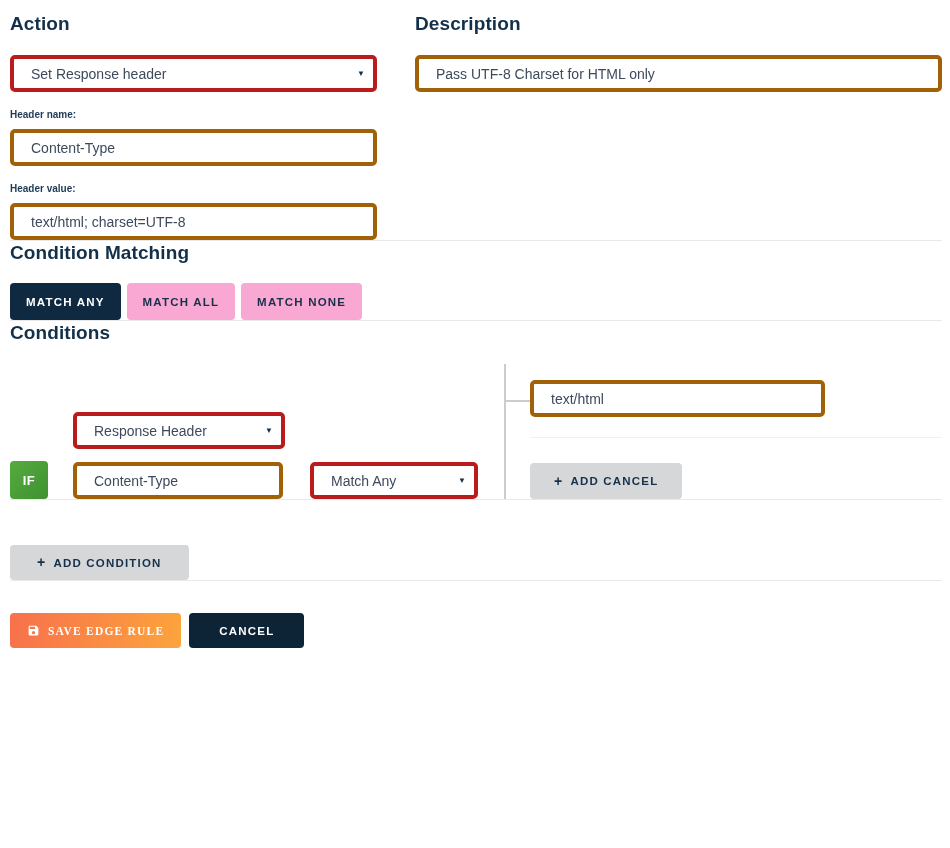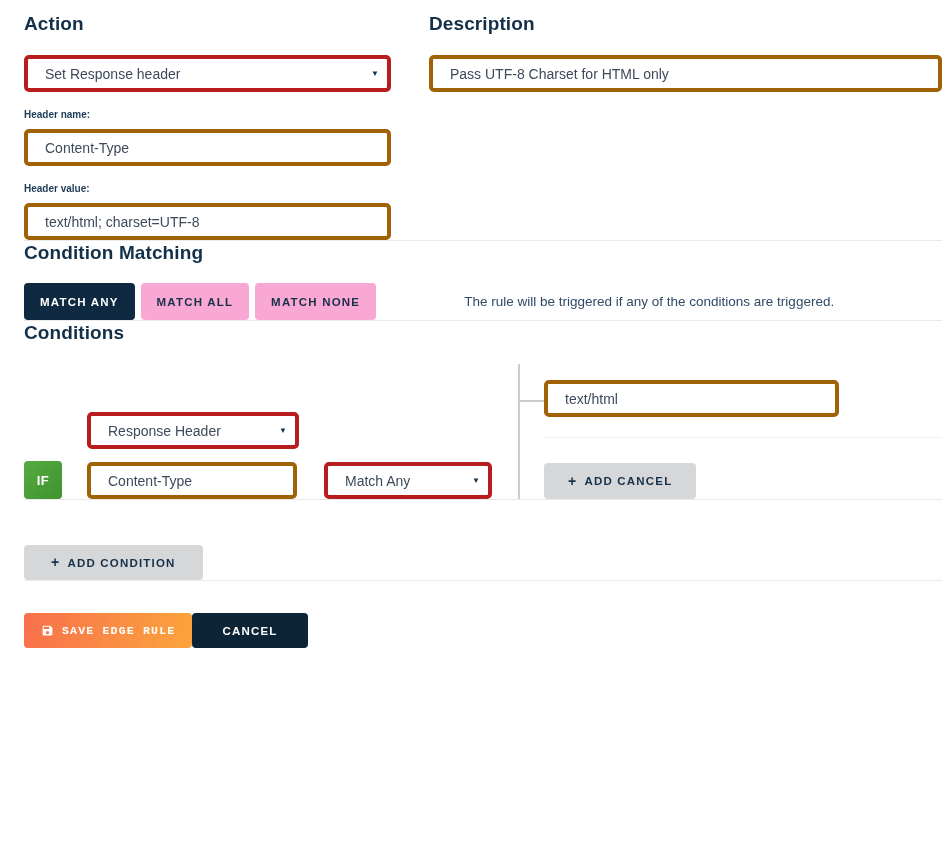--- a/index.html
+++ b/index.html
@@ -3,21 +3,21 @@
 <meta charset="utf-8">
 <style>
   * { box-sizing: border-box; }
   html, body { margin: 0; padding: 0; background: #ffffff; }
   body {
     width: 950px; height: 848px;
     font-family: "Liberation Sans", sans-serif;
     color: #14304a;
     overflow: hidden;
   }
-  .page { padding: 12px 8px 0 24px; }
+  .page { padding: 12px 8px 0 10px; }
 
   h2.section-title {
     margin: 0; font-size: 19px; line-height: 23px;
     font-weight: 700; color: #13304a;
     letter-spacing: 0.1px;
   }
 
   
   .top-row { display: flex; align-items: flex-start; }
   .col-left { width: 367px; flex: 0 0 367px; }
@@ -114,32 +114,32 @@
     cursor: pointer;
   }
   .add-trigger-btn { margin-top: 25px; padding: 0 24px; }
   .add-condition-btn { margin-top: 45px; height: 35px; padding: 0 27px; }
   .plus-glyph { font-size: 14px; font-weight: 700; margin-right: 7px; position: relative; top: -0.5px; }
 
   .footer-row { margin-top: 32px; display: flex; align-items: center; }
   .save-btn {
     height: 35px; border: none; border-radius: 4px;
     background: linear-gradient(100deg, #f8704c, #fca43c);
-    color: #ffffff; font-family: Liberation Mono, monospace;
+    color: #ffffff; font-family: Liberation Serif, serif;
     font-size: 11.5px; font-weight: 700; letter-spacing: 1.2px;
     padding: 0 17px; display: inline-flex; align-items: center;
     cursor: pointer;
   }
   .save-btn .save-icon { margin-right: 8px; display: inline-flex; }
   .cancel-btn {
     height: 35px; border: none; border-radius: 4px;
     background: #0d2336; color: #ffffff;
     font-family: "Liberation Sans", sans-serif;
     font-size: 11.5px; font-weight: 700; letter-spacing: 1.2px;
-    padding: 0 30px; cursor: pointer;
+    padding: 0 30px; margin-left: 8px; cursor: pointer;
   }
 </style>
 </head>
 <body>
 
 <div class="page">
 
   
   <div class="top-row">
     <div class="col-left">
@@ -166,21 +166,20 @@
   <hr class="divider divider-1">
 
   
   <h2 class="section-title cm-title">Condition Matching</h2>
   <div class="cm-row">
     <div class="btn-group">
       <button class="match-btn active">MATCH ANY</button>
       <button class="match-btn">MATCH ALL</button>
       <button class="match-btn">MATCH NONE</button>
     </div>
-    <div class="cm-helper">The rule will be triggered if any of the conditions are triggered.</div>
   </div>
 
   <hr class="divider divider-2">
 
   
   <h2 class="section-title cond-title">Conditions</h2>
 
   <div class="cond-row">
     <div class="if-badge">IF</div>
 

